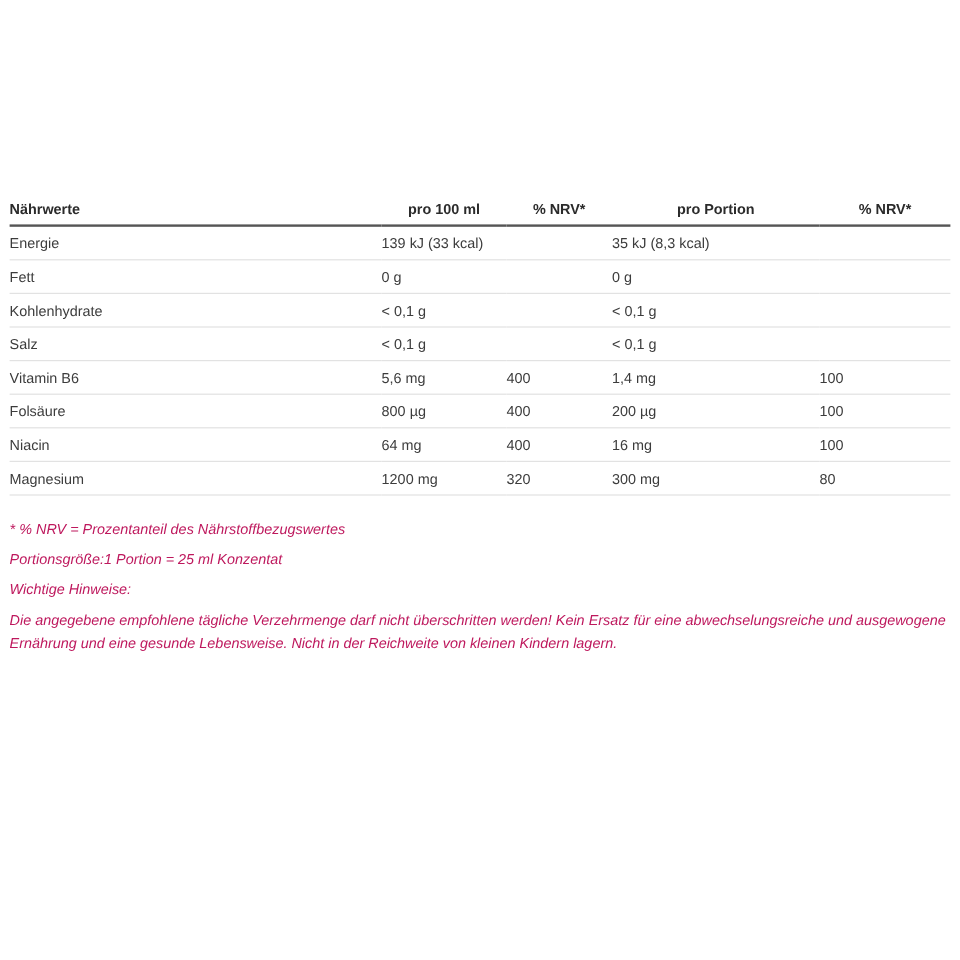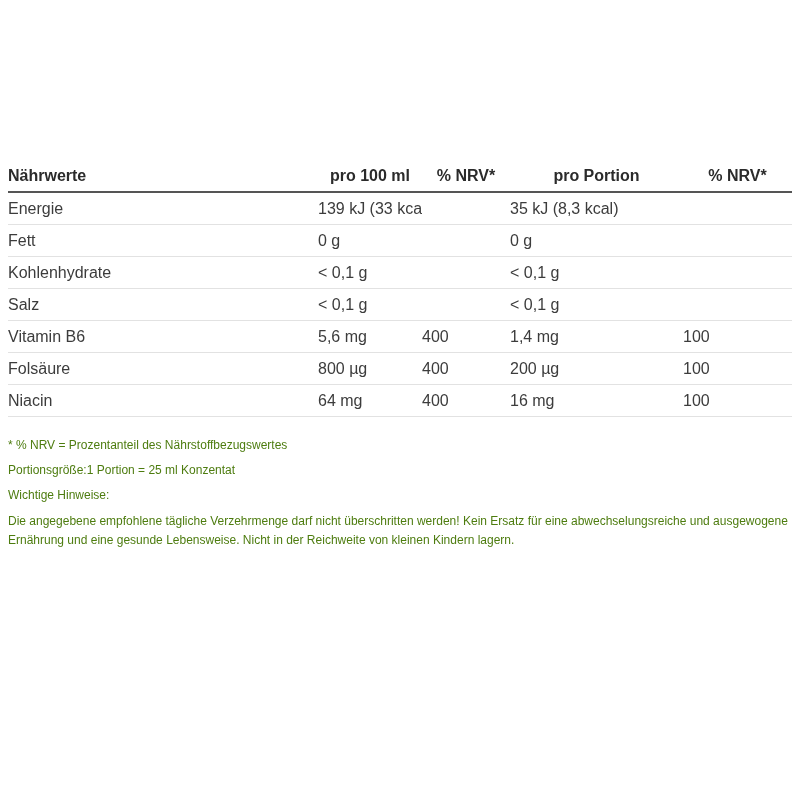--- a/index.html
+++ b/index.html
@@ -12,21 +12,21 @@
     width: 800px;
     height: 800px;
     overflow: hidden;
     position: relative;
   }
   .nutrition-table {
     border-collapse: collapse;
     table-layout: fixed;
     width: 784px;
     margin: 160px 8px 0 8px;
-    font-size: 16px;
+    font-size: 12px;
     color: #3c3c3c;
   }
   .nutrition-table th,
   .nutrition-table td {
     padding: 7px 0 6px 0;
     overflow: hidden;
     white-space: nowrap;
   }
   .nutrition-table thead th {
     font-weight: bold;
@@ -40,22 +40,23 @@
   .c2, .c3, .c4, .c5 { }
   .c5 { padding-right: 17px; }
   .col1 { width: 310px; }
   .col2 { width: 104px; }
   .col3 { width: 88px; }
   .col4 { width: 173px; }
   .col5 { width: 109px; }
   .footnotes {
     margin: 20px 8px 0 8px;
     font-size: 12px;
-    color: #4d7c0f;
+    color: #be185d;
     width: 784px;
+    font-style: italic;
   }
   .footnotes p {
     margin: 0 0 8px 0;
     line-height: 17px;
   }
   .footnotes p.hints-text {
     line-height: 19px;
   }
 </style>
 </head>
@@ -121,20 +122,27 @@
         <td class="c4">200 µg</td>
         <td class="c5">100</td>
       </tr>
       <tr>
         <td class="c1">Niacin</td>
         <td class="c2">64 mg</td>
         <td class="c3">400</td>
         <td class="c4">16 mg</td>
         <td class="c5">100</td>
       </tr>
+      <tr>
+        <td class="c1">Magnesium</td>
+        <td class="c2">1200 mg</td>
+        <td class="c3">320</td>
+        <td class="c4">300 mg</td>
+        <td class="c5">80</td>
+      </tr>
     </tbody>
 </table>
 
 <div class="footnotes">
   <p>* % NRV = Prozentanteil des Nährstoffbezugswertes</p>
   <p>Portionsgröße:1 Portion = 25 ml Konzentat</p>
   <p>Wichtige Hinweise:</p>
   <p class="hints-text">Die angegebene empfohlene tägliche Verzehrmenge darf nicht überschritten werden! Kein Ersatz für eine abwechselungsreiche und ausgewogene Ernährung und eine gesunde Lebensweise. Nicht in der Reichweite von kleinen Kindern lagern.</p>
 </div>
 

